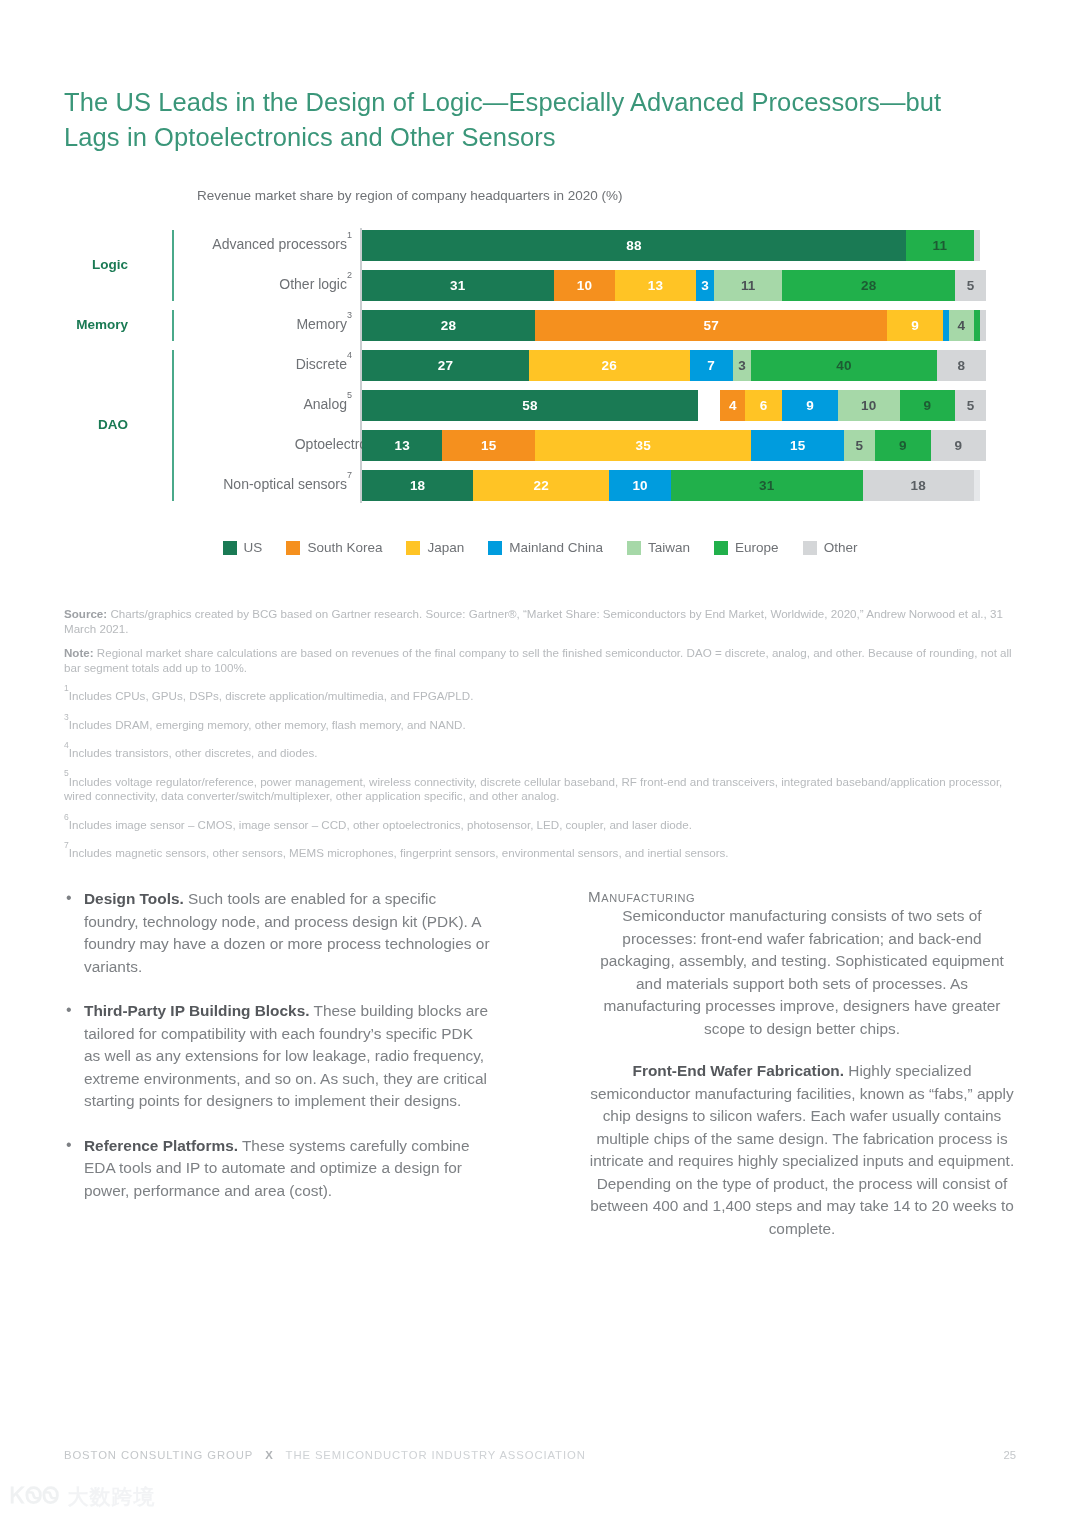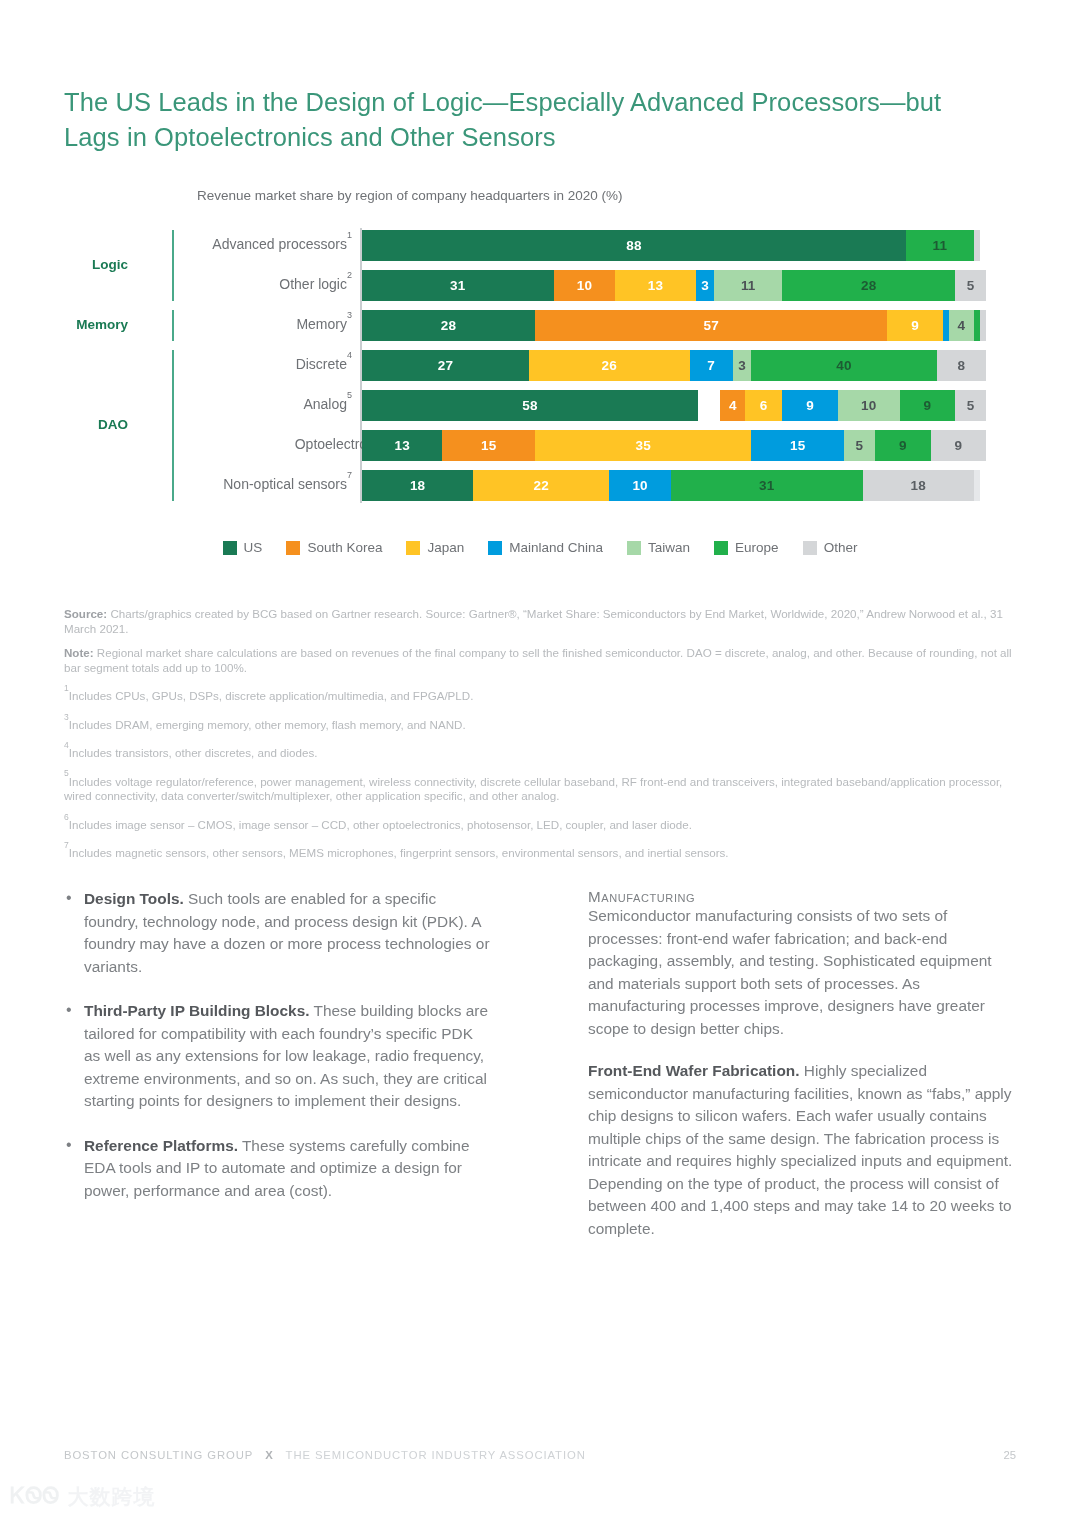--- a/index.html
+++ b/index.html
@@ -195,20 +195,21 @@
     font-variant: small-caps;
     text-transform: lowercase;
     margin: 0 0 0 0;
   }
   .smallcaps-head::first-letter { text-transform: uppercase; }
   .para {
     font-size: 15.4px;
     line-height: 22.5px;
     color: #7d8084;
     margin: 0 0 20px 0;
+    text-align: center;
   }
   .para b { color: #55585c; font-weight: 700; }
 
   
   .footer {
     position: absolute;
     left: 64px;
     top: 1449px;
     width: 952px;
     display: flex;

